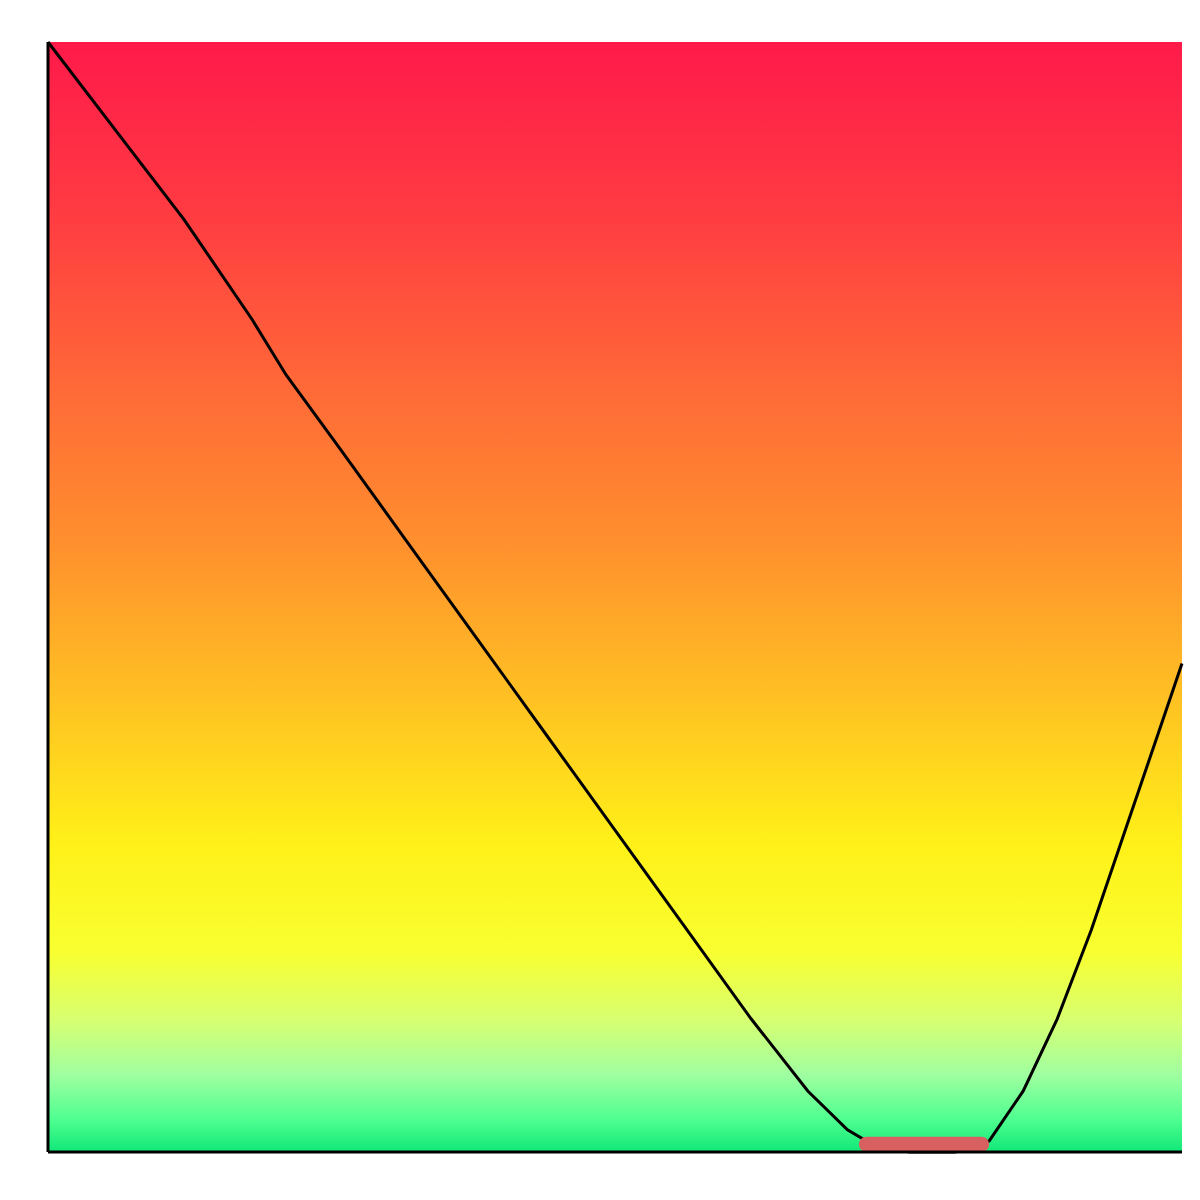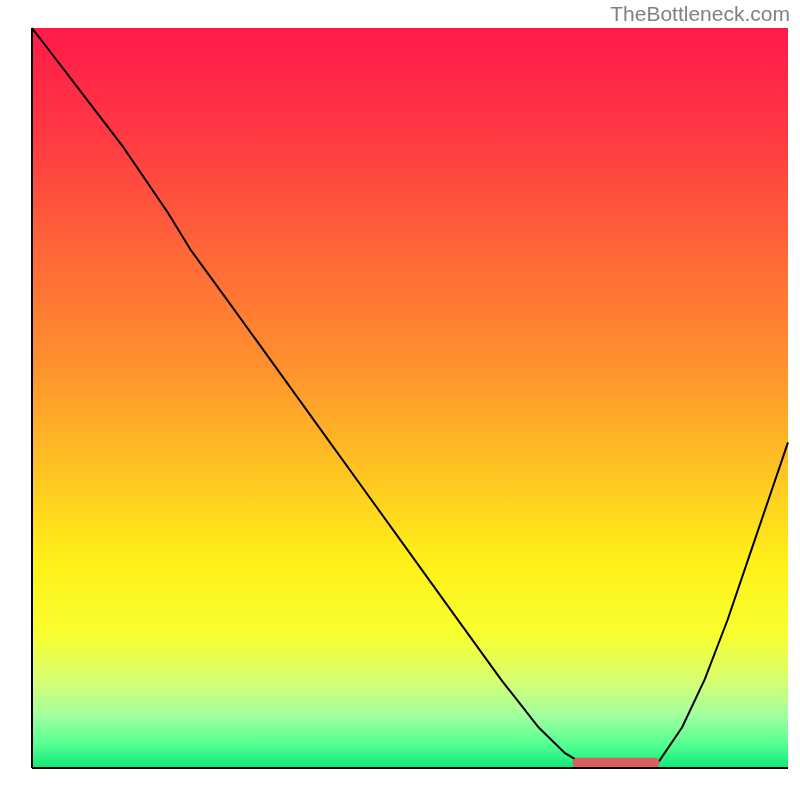--- a/index.html
+++ b/index.html
@@ -25,21 +25,20 @@
     z-index: 10;
   }
   svg {
     display: block;
   }
 </style>
 </head>
 <body>
 
 <div class="container">
-  <div class="watermark">TheBottleneck.com</div>
   <svg width="800" height="800">
     <defs>
       <linearGradient id="bgGrad" x1="0" y1="0" x2="0" y2="1">
           <stop offset="0%" stop-color="#ff1a4a"></stop>
           <stop offset="15%" stop-color="#ff3a42"></stop>
           <stop offset="30%" stop-color="#ff6638"></stop>
           <stop offset="45%" stop-color="#ff8f2e"></stop>
           <stop offset="60%" stop-color="#ffc422"></stop>
           <stop offset="72%" stop-color="#fff018"></stop>
           <stop offset="82%" stop-color="#f8ff30"></stop>

